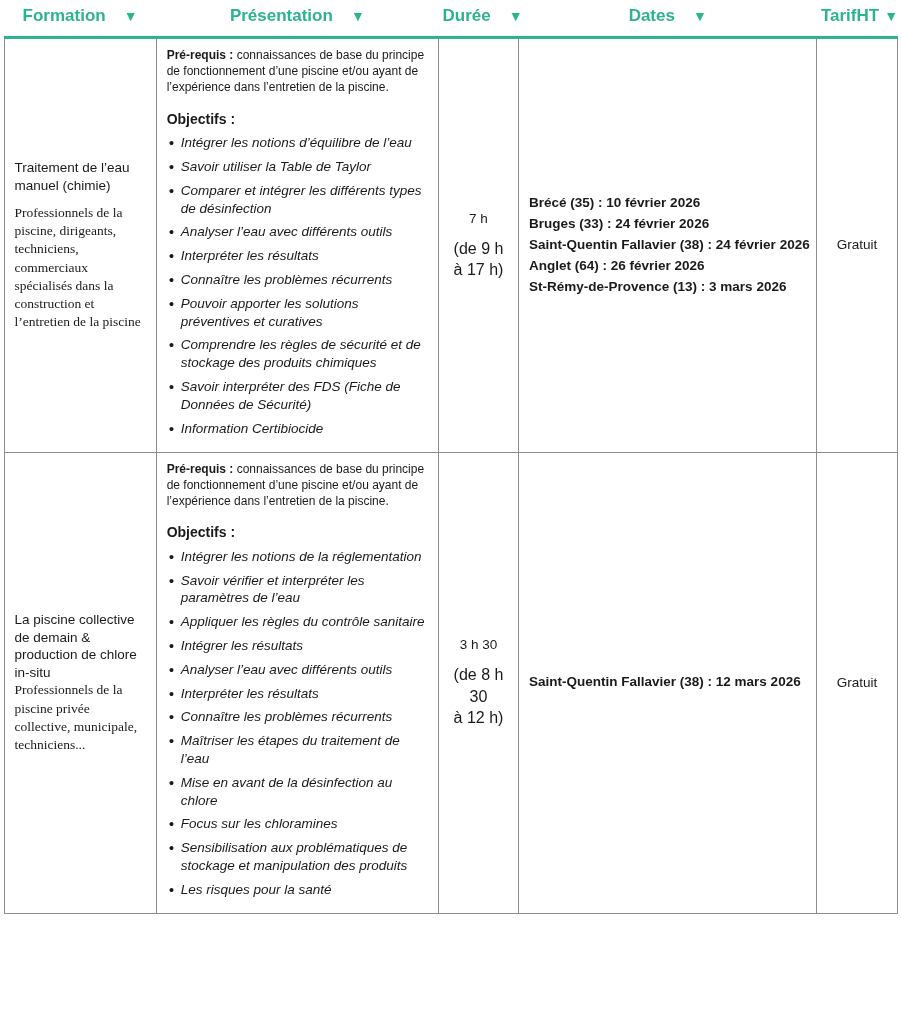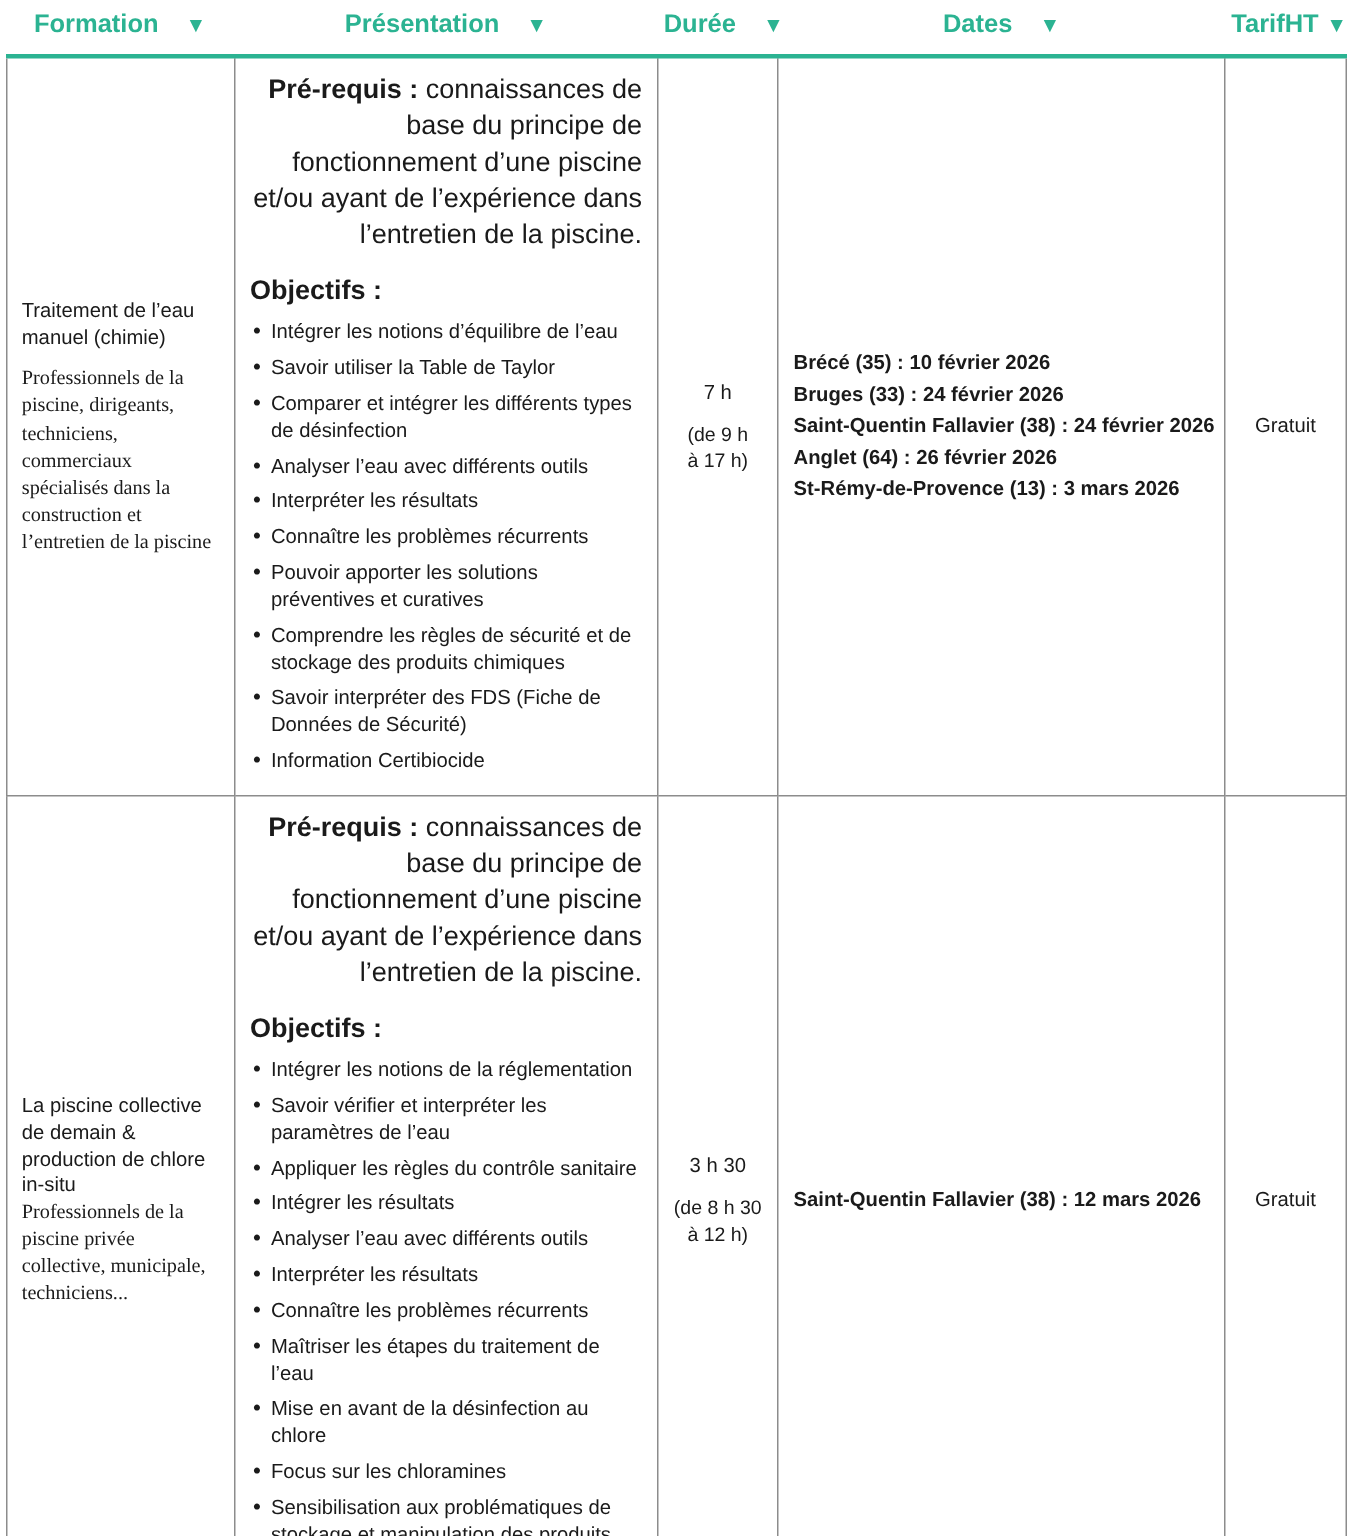--- a/index.html
+++ b/index.html
@@ -84,61 +84,61 @@
   .formation-desc {
     font-size: 13.5px;
     line-height: 1.35;
     margin: 0;
     font-family: Liberation Serif, serif;
   }
   .formation-title.tight {
     margin-bottom: 0;
   }
   .pre-requis {
-    font-size: 18px;
+    font-size: 12px;
     line-height: 1.35;
     margin: 0 0 14px 0;
-    text-align: right;
   }
   .pre-requis .lead {
     font-weight: bold;
   }
   .objectifs-label {
     font-weight: bold;
-    font-size: 18px;
+    font-size: 14px;
     margin: 0 0 6px 0;
   }
   ul.objectifs {
     list-style: none;
     margin: 0;
     padding: 0;
   }
   ul.objectifs li {
     position: relative;
     padding-left: 14px;
     margin-bottom: 6px;
     font-size: 13.5px;
     line-height: 1.32;
+    font-style: italic;
   }
   ul.objectifs li:before {
     content: "\2022";
     position: absolute;
     left: 2px;
     top: -1px;
     font-size: 15px;
   }
   .cell-center {
     text-align: center;
   }
   .duree-main {
     font-size: 13.5px;
     margin-bottom: 10px;
   }
   .duree-sub {
-    font-size: 13px;
+    font-size: 16px;
     line-height: 1.35;
   }
   .dates-list {
     margin: 0;
     padding: 0;
     list-style: none;
   }
   .dates-list li {
     font-size: 13.5px;
     line-height: 1.55;

